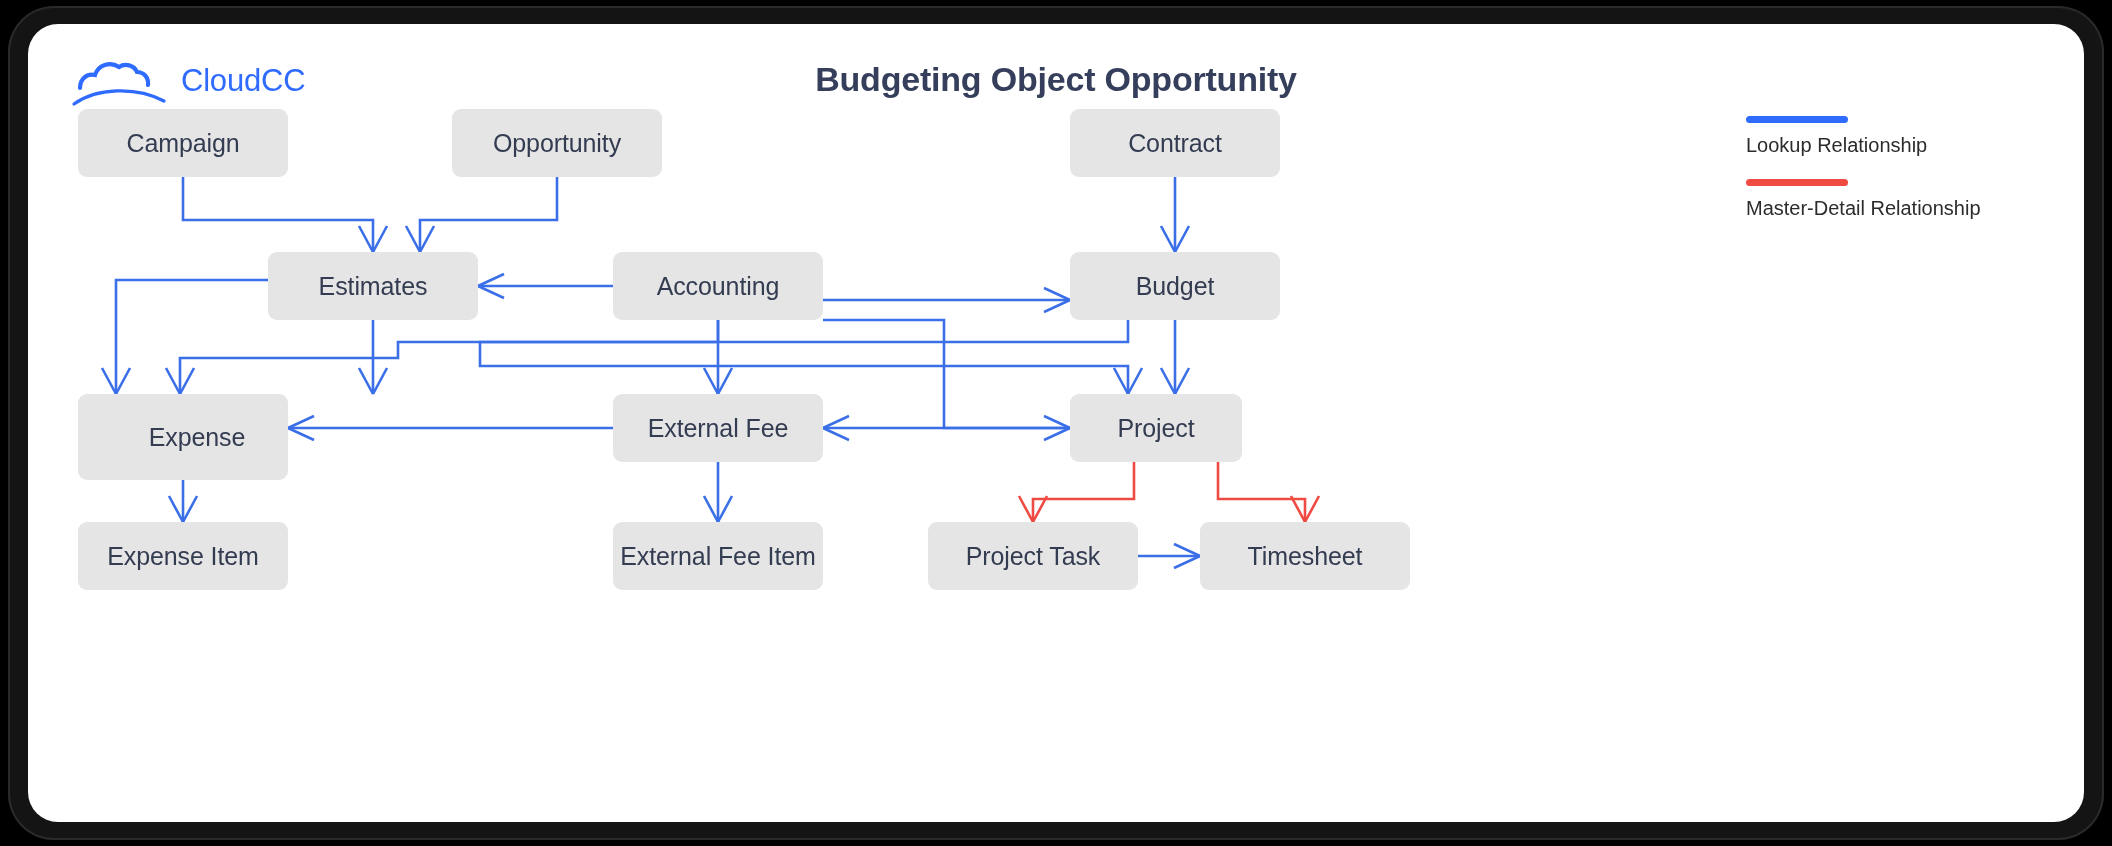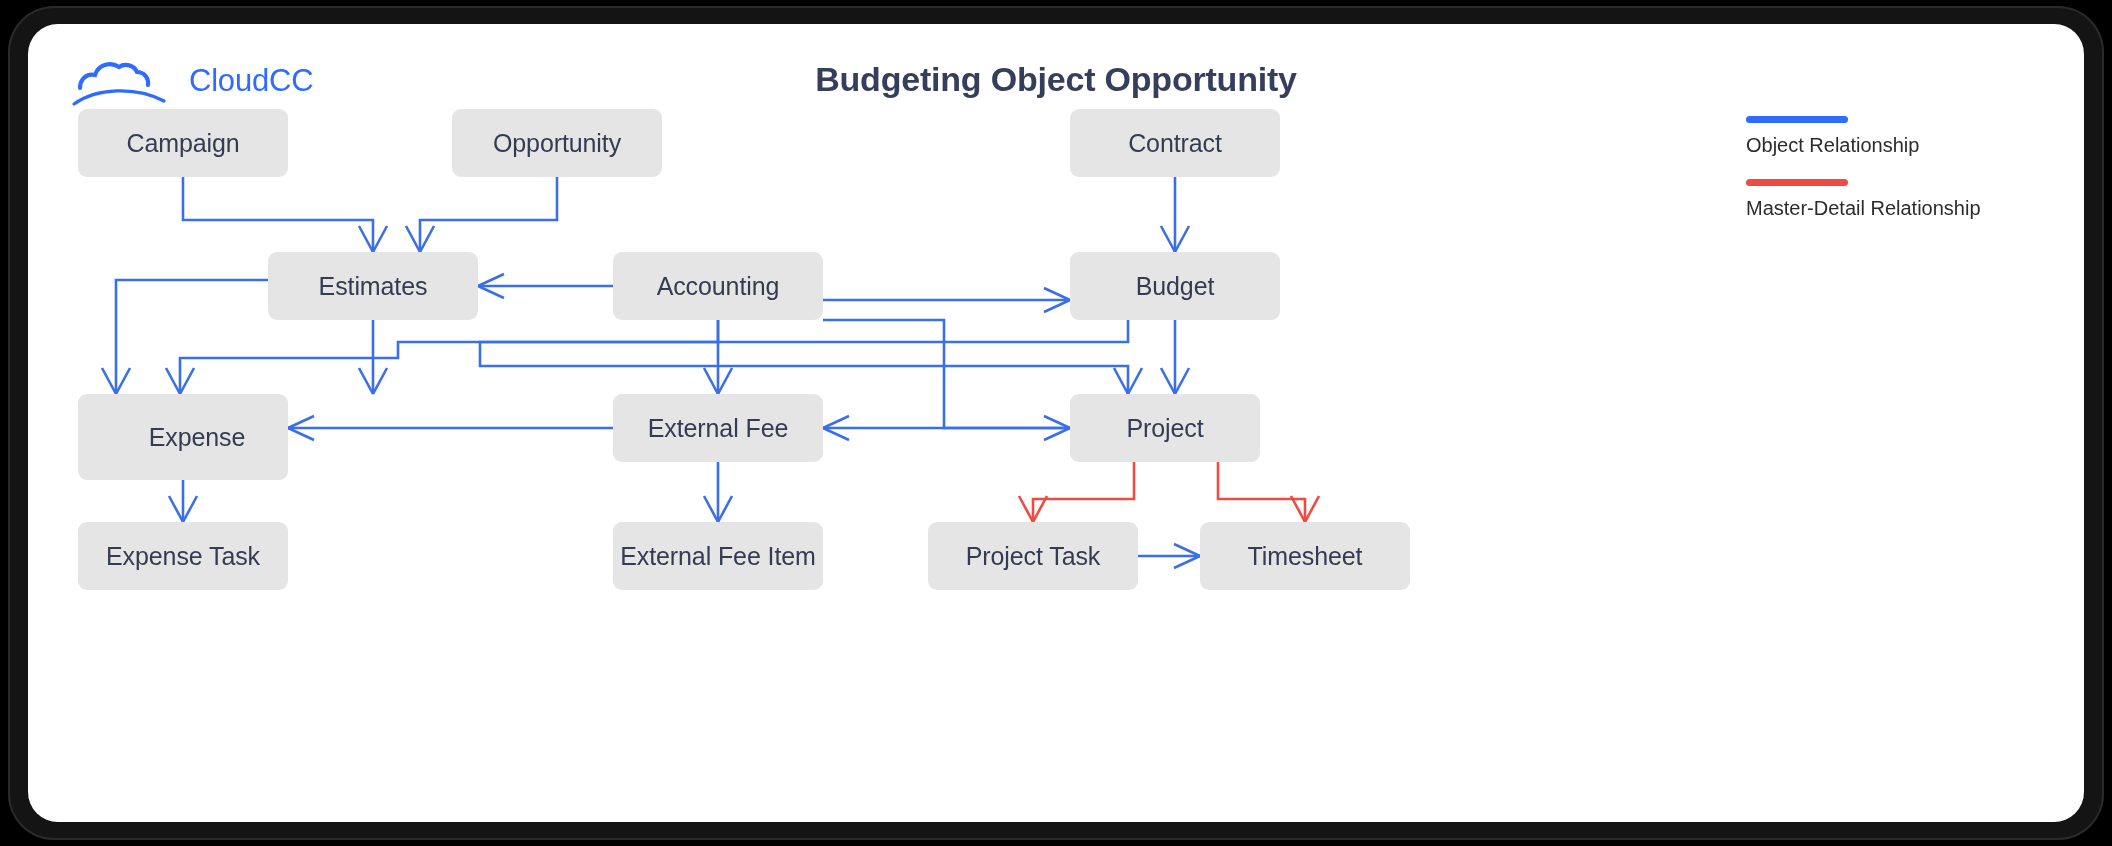--- a/index.html
+++ b/index.html
@@ -38,21 +38,21 @@
     position: absolute;
     left: 0; top: 0;
     width: 2056px; height: 798px;
   }
 
   
   #logo {
     position: absolute;
     left: 42px; top: 26px;
     width: 260px; height: 62px;
-    display: flex; align-items: center; gap: 21px;
+    display: flex; align-items: center; gap: 13px;
   }
   #logo-mark { width: 98px; height: 58px; flex: none; }
   #logo-text {
     color: #2f6bff;
     font-size: 31px;
     letter-spacing: -0.2px;
     font-family: "Liberation Sans", sans-serif;
   }
 
   
@@ -131,21 +131,21 @@
           <path d="M4 52 C26 36 66 34 94 49" fill="none" stroke="#2f6bff" stroke-width="3.2" stroke-linecap="round"></path>
         </svg>
         <span id="logo-text">CloudCC</span>
       </div>
 
       <div id="title">Budgeting Object Opportunity</div>
 
       <div id="legend">
         <div class="legend-row">
           <div class="legend-swatch" style="background:#2f6bff"></div>
-          <div class="legend-label">Object Relationship</div>
+          <div class="legend-label">Lookup Relationship</div>
         </div>
         <div class="legend-row">
           <div class="legend-swatch" style="background:#ef4b42"></div>
           <div class="legend-label">Master-Detail Relationship</div>
         </div>
       </div>
 
       <svg id="edges" viewBox="0 0 2056 798">
 
         <path class="edge-lookup" d="M155 153 V196 H345 V228"></path>
@@ -224,26 +224,26 @@
       <div class="node" style="left:1042px;top:228px;width:210px;height:68px;">
         <span>Budget</span>
       </div>
 
       <div class="node" style="left:50px;top:370px;width:210px;height:86px;padding-left:28px;">
         <span>Expense</span>
       </div>
       <div class="node" style="left:585px;top:370px;width:210px;height:68px;">
         <span>External Fee</span>
       </div>
-      <div class="node" style="left:1042px;top:370px;width:190px;height:68px;">
+      <div class="node" style="left:1042px;top:370px;width:172px;height:68px;">
         <span>Project</span>
       </div>
 
       <div class="node" style="left:50px;top:498px;width:210px;height:68px;">
-        <span>Expense Task</span>
+        <span>Expense Item</span>
       </div>
       <div class="node" style="left:585px;top:498px;width:210px;height:68px;">
         <span>External Fee Item</span>
       </div>
       <div class="node" style="left:900px;top:498px;width:210px;height:68px;">
         <span>Project Task</span>
       </div>
       <div class="node" style="left:1172px;top:498px;width:210px;height:68px;">
         <span>Timesheet</span>
       </div>

